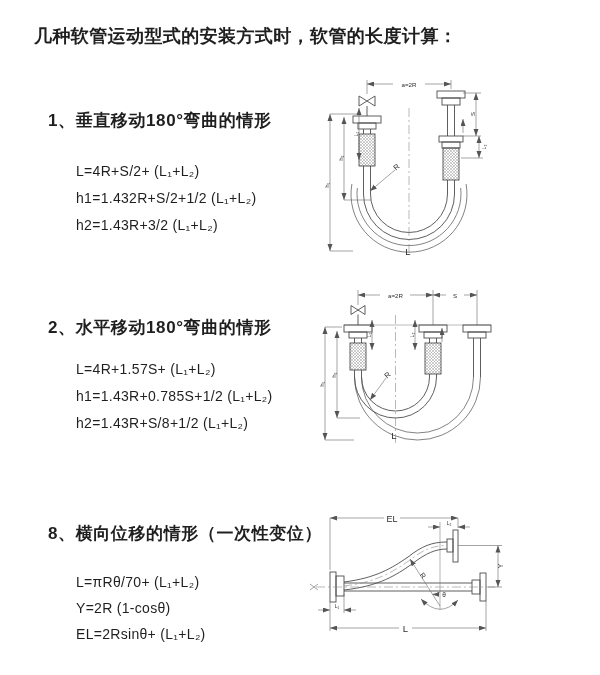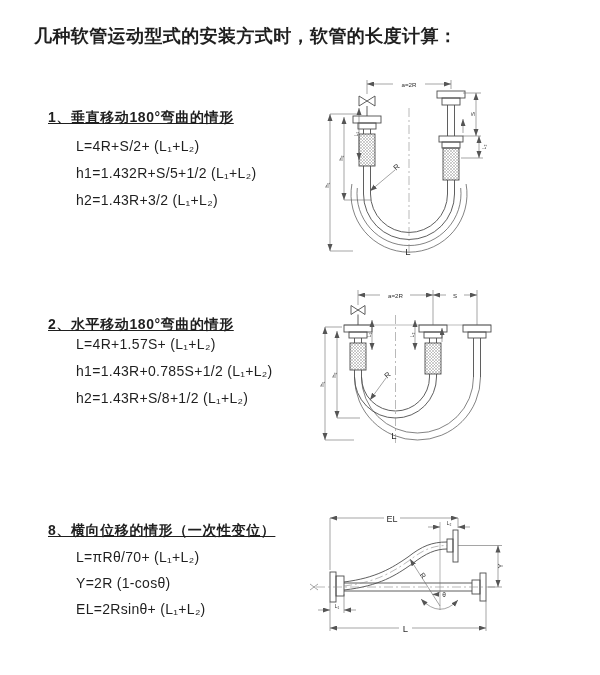--- a/index.html
+++ b/index.html
@@ -2,32 +2,32 @@
 <html><head>
 <meta charset="utf-8">
 <style>
   html,body{margin:0;padding:0;}
   body{
     width:600px;height:675px;background:#ffffff;position:relative;overflow:hidden;
     font-family:"Liberation Sans","DejaVu Sans",sans-serif;color:#1f1f1f;
   }
   .abs{position:absolute;}
   .title{font-size:18px;font-weight:600;letter-spacing:0.4px;white-space:nowrap;}
-  .sec-heading{font-size:14px;font-weight:600;letter-spacing:0.6px;white-space:nowrap;text-decoration:underline;}
-  .formula{font-size:14px;font-weight:400;letter-spacing:0.3px;white-space:nowrap;}
+  .sec-heading{font-size:17px;font-weight:600;letter-spacing:0.6px;white-space:nowrap;}
+  .formula{font-size:14px;font-weight:400;letter-spacing:0.3px;white-space:nowrap;margin-top:25px;}
   svg text{font-family:"Liberation Sans","DejaVu Sans",sans-serif;fill:#2e2e2e;stroke:none;}
 </style>
 </head>
 <body>
 
 <div class="abs title" style="left:34px;top:24px">几种软管运动型式的安装方式时，软管的长度计算：</div>
 
 <div class="abs sec-heading" style="left:48px;top:109px">1、垂直移动180°弯曲的情形</div>
 <div class="abs formula" style="left:76px;top:138px">L=4R+S/2+ (L₁+L₂)</div>
-<div class="abs formula" style="left:76px;top:165px">h1=1.432R+S/5+1/2 (L₁+L₂)</div>
+<div class="abs formula" style="left:76px;top:165px">h1=1.432R+S/2+1/2 (L₁+L₂)</div>
 <div class="abs formula" style="left:76px;top:192px">h2=1.43R+3/2 (L₁+L₂)</div>
 
 <div class="abs sec-heading" style="left:48px;top:316px">2、水平移动180°弯曲的情形</div>
 <div class="abs formula" style="left:76px;top:336px">L=4R+1.57S+ (L₁+L₂)</div>
 <div class="abs formula" style="left:76px;top:363px">h1=1.43R+0.785S+1/2 (L₁+L₂)</div>
 <div class="abs formula" style="left:76px;top:390px">h2=1.43R+S/8+1/2 (L₁+L₂)</div>
 
 <div class="abs sec-heading" style="left:48px;top:522px">8、横向位移的情形（一次性变位）</div>
 <div class="abs formula" style="left:76px;top:549px">L=πRθ/70+ (L₁+L₂)</div>
 <div class="abs formula" style="left:76px;top:575px">Y=2R (1-cosθ)</div>

